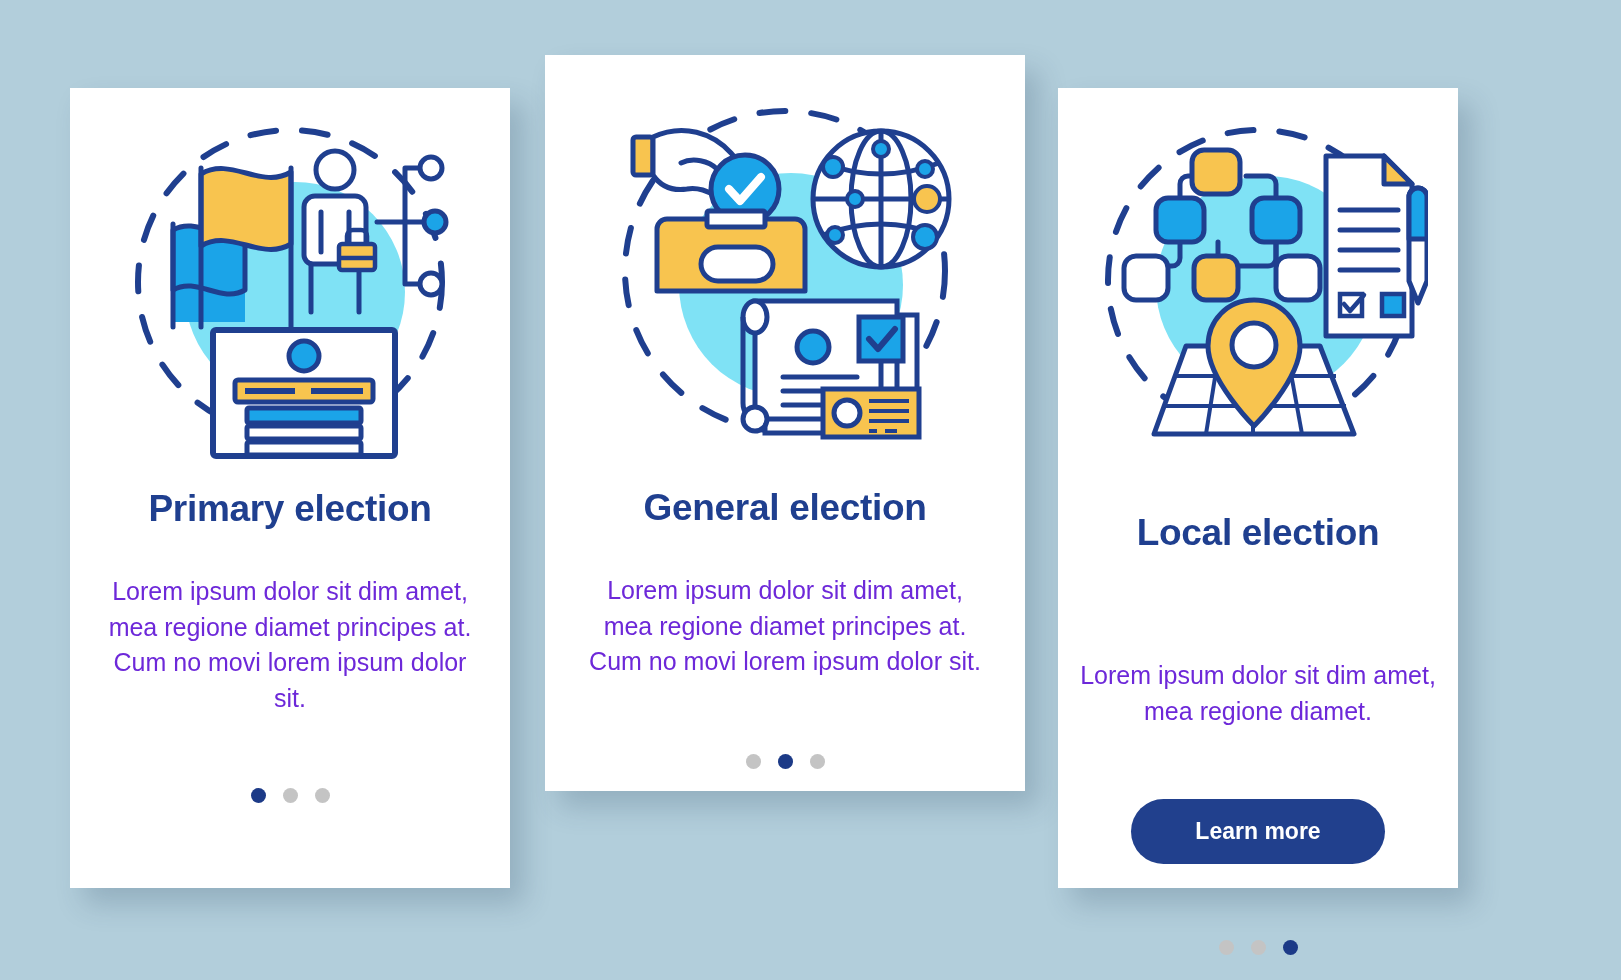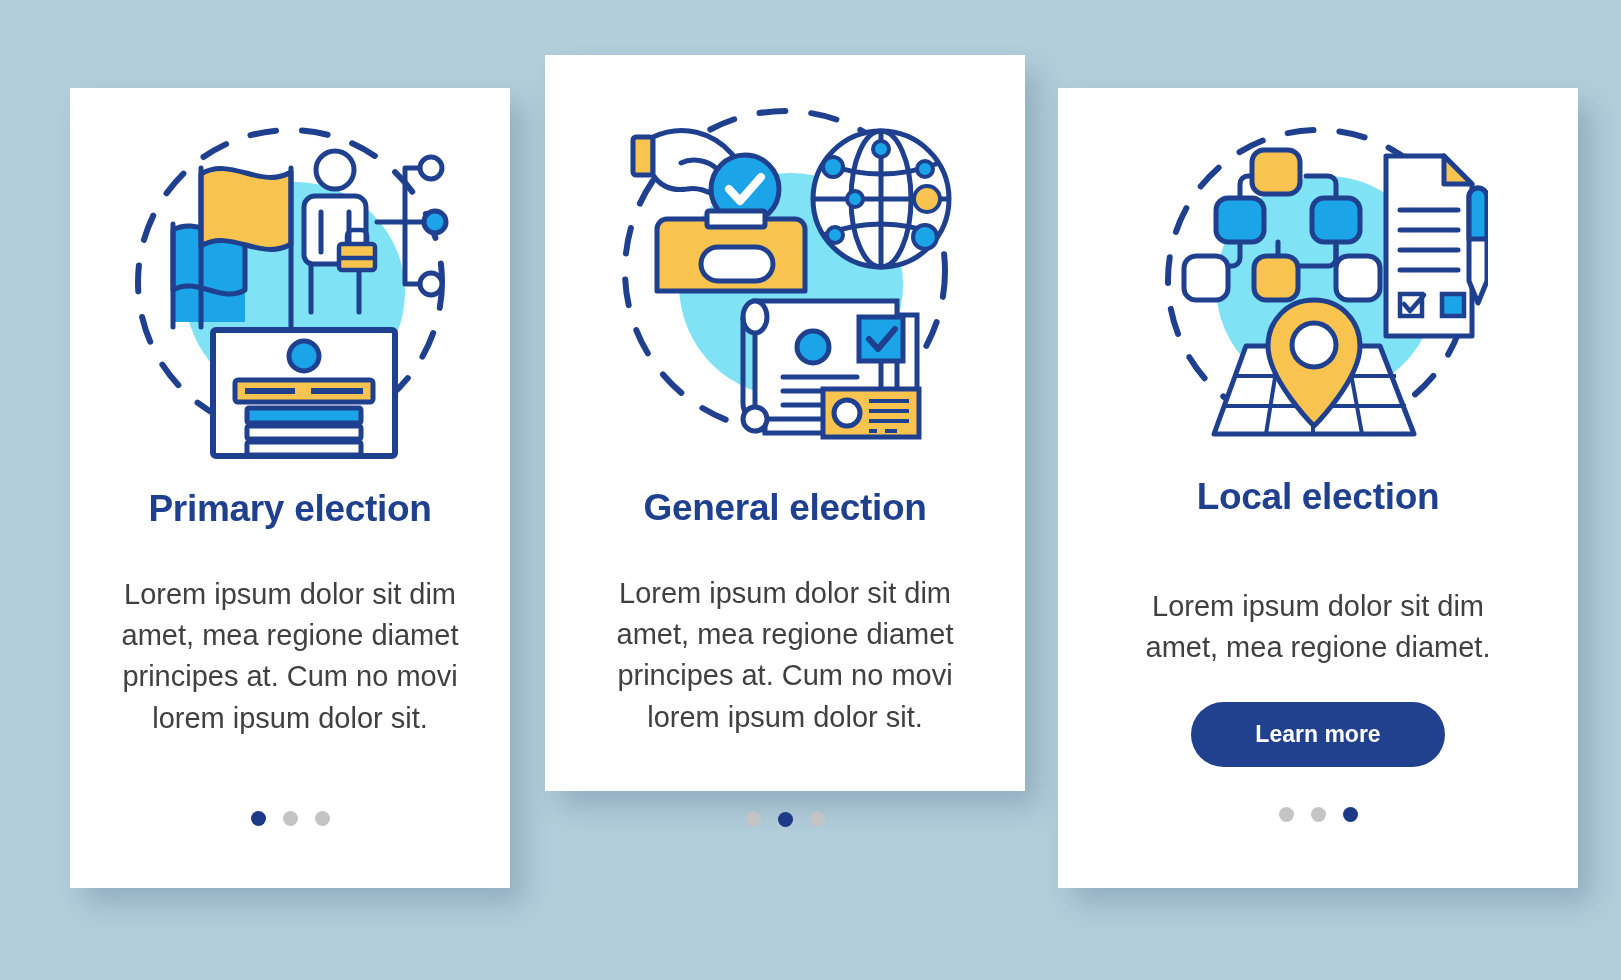--- a/index.html
+++ b/index.html
@@ -14,21 +14,21 @@
   .card {
     position: absolute;
     background: #ffffff;
     box-shadow: 14px 16px 26px rgba(40,70,95,0.22);
     display: flex;
     flex-direction: column;
     align-items: center;
   }
   .card-1 { left: 70px;   top: 88px;  width: 440px; height: 800px; }
   .card-2 { left: 545px;  top: 55px;  width: 480px; height: 736px; }
-  .card-3 { left: 1058px; top: 88px;  width: 520px; height: 800px; }
+  .card-3 { left: 1058px; top: 88px;  width: 400px; height: 800px; gap: 36px; }
 
   .illus-wrap {
     position: relative;
     width: 100%;
     display: flex;
     justify-content: center;
   }
   .card-1 .illus-wrap { margin-top: 24px; }
   .card-2 .illus-wrap { margin-top: 34px; }
   .card-3 .illus-wrap { margin-top: 26px; }
@@ -36,22 +36,22 @@
   .title {
     color: #1f3f8f;
     font-weight: bold;
     letter-spacing: -0.3px;
   }
   .card-1 .title { font-size: 37px; margin-top: 26px; }
   .card-2 .title { font-size: 37px; margin-top: 28px; }
   .card-3 .title { font-size: 37px; margin-top: 22px; }
 
   .body-text {
-    color: #404040;
-    font-size: 29px;
+    color: #6d28d9;
+    font-size: 25px;
     line-height: 1.42;
     text-align: center;
     width: 380px;
   }
   .card-1 .body-text { margin-top: 44px; }
   .card-2 .body-text { margin-top: 44px; width: 400px; }
   .card-3 .body-text { margin-top: 68px; }
 
   .cta {
     margin-top: 34px;

